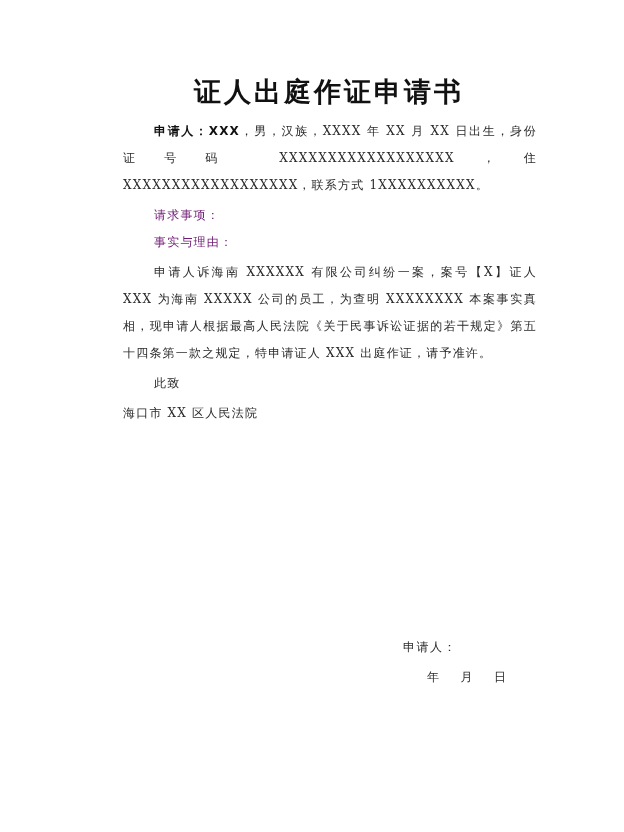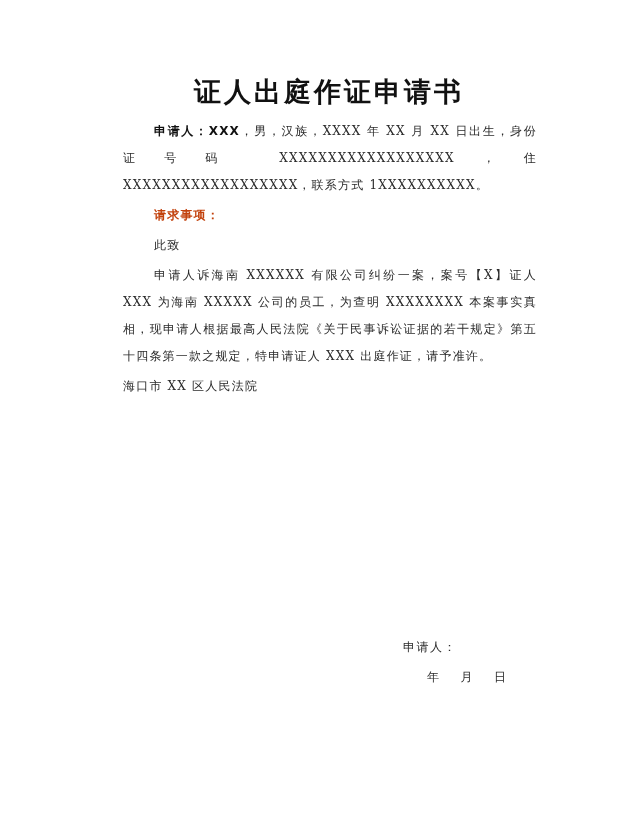--- a/index.html
+++ b/index.html
@@ -54,22 +54,22 @@
   .gap-small { margin-top: 3px !important; }
   .b {
     font-family: "DejaVu Sans", "Liberation Sans", sans-serif;
     font-weight: bold;
     color: #111111;
   }
   .heading {
     margin: 0;
     text-indent: 31px;
     font-family: "DejaVu Sans", "Liberation Sans", sans-serif;
-    font-weight: bold;
-    color: #c2410c;
+    font-weight: normal;
+    color: #701a75;
   }
   .signature {
     position: absolute;
     left: 386px;
     top: 632px;
     font-size: 12px;
     line-height: 30px;
     letter-spacing: 1.5px;
     color: #2b2b2b;
   }
@@ -88,24 +88,25 @@
   <div class="title">证人出庭作证申请书</div>
 
   <div class="body">
 
     <p class="para"><span class="b">申请人：XXX</span><span>，男，汉族，XXXX 年 XX 月 XX 日出生，身份证号码 XXXXXXXXXXXXXXXXXX，住 XXXXXXXXXXXXXXXXXX，联系方式 1XXXXXXXXXX。</span></p>
 
 
     <p class="heading gap-small">请求事项：</p>
 
 
+    <p class="heading">事实与理由：</p>
+
+    <p class="para gap-small">申请人诉海南 XXXXXX 有限公司纠纷一案，案号【X】证人 XXX 为海南 XXXXX 公司的员工，为查明 XXXXXXXX 本案事实真相，现申请人根据最高人民法院《关于民事诉讼证据的若干规定》第五十四条第一款之规定，特申请证人 XXX 出庭作证，请予准许。</p>
 
     <p class="para gap-small">此致</p>
-
-    <p class="para gap-small">申请人诉海南 XXXXXX 有限公司纠纷一案，案号【X】证人 XXX 为海南 XXXXX 公司的员工，为查明 XXXXXXXX 本案事实真相，现申请人根据最高人民法院《关于民事诉讼证据的若干规定》第五十四条第一款之规定，特申请证人 XXX 出庭作证，请予准许。</p>
 
     <p class="para noindent gap-small">海口市 XX 区人民法院</p>
 
   </div>
 
   <div class="signature">
     <div>申请人：</div>
     <div class="date-line">
       <span>年</span><span class="sp"></span><span>月</span><span class="sp"></span><span>日</span>
     </div>

